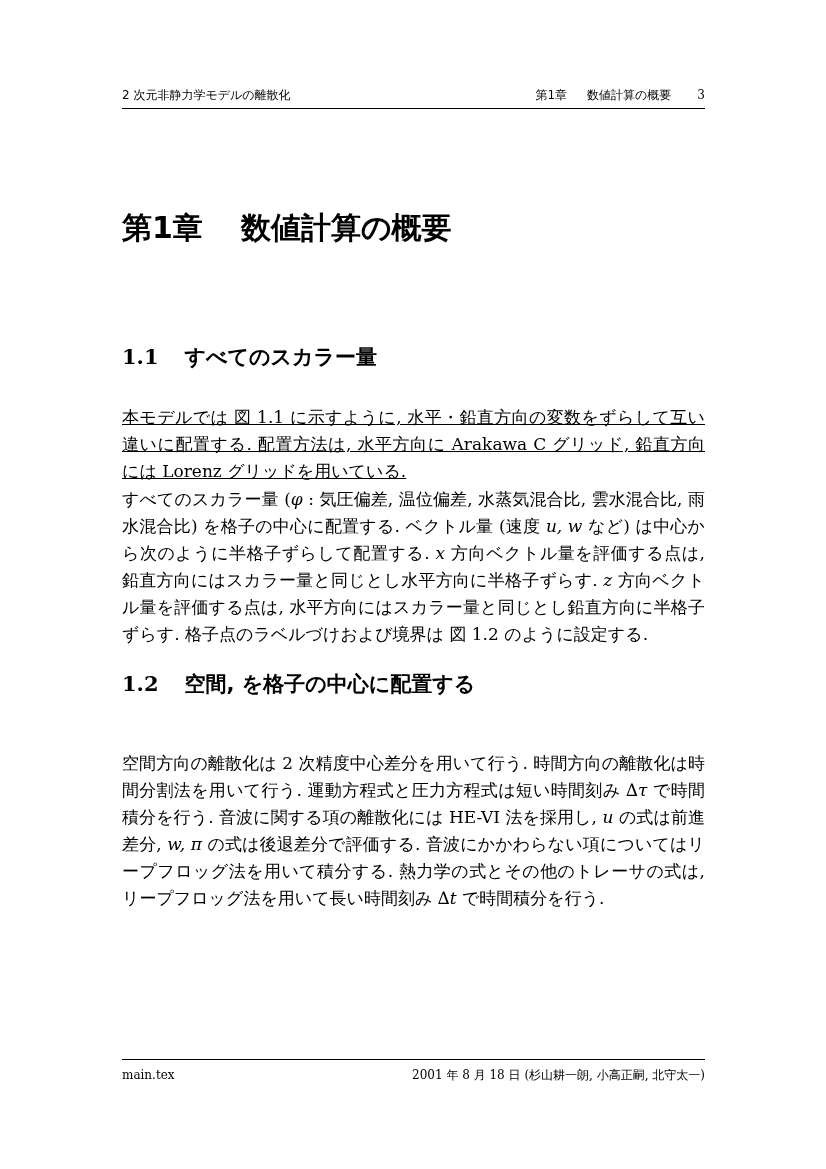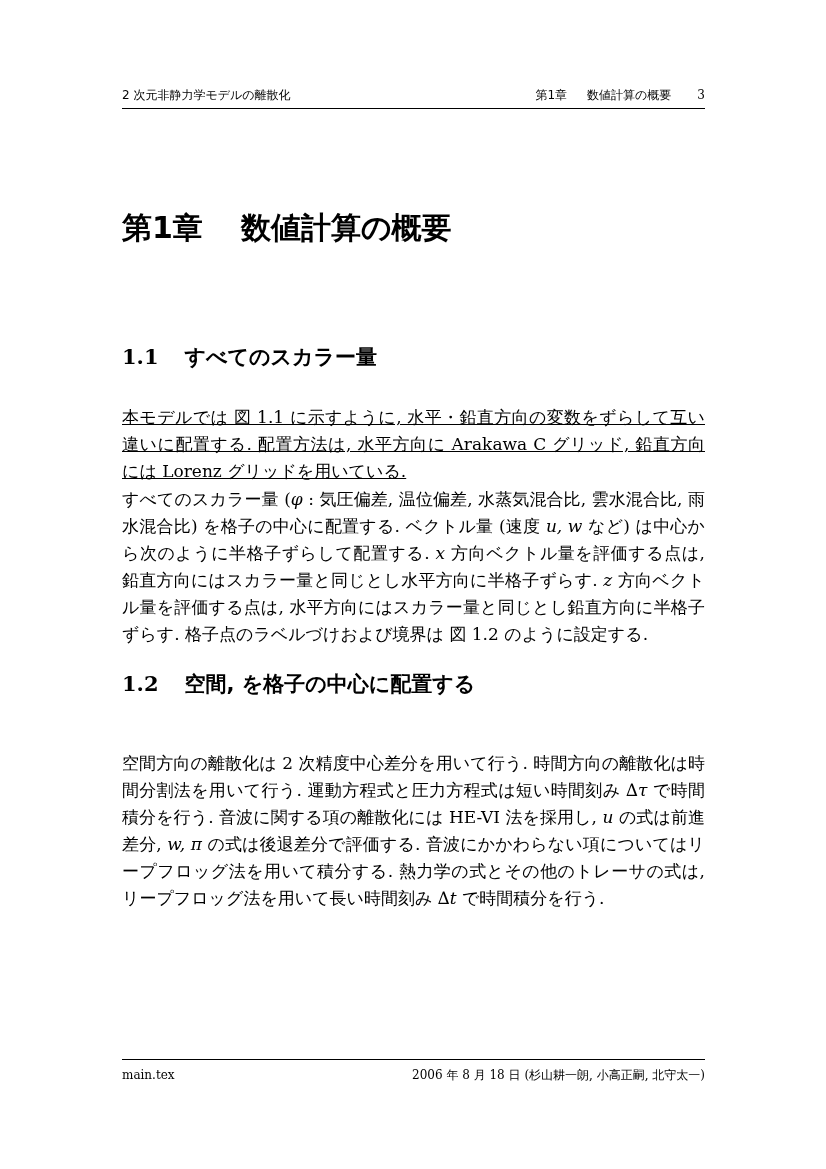--- a/index.html
+++ b/index.html
@@ -125,16 +125,16 @@
 
   <div class="abs section-heading sec-1-2">
     <span class="sec-number">1.2</span><span class="sec-text">空間, を格子の中心に配置する</span>
   </div>
 
   <div class="abs para para-3"><span>空間方向の離散化は 2 次精度中心差分を用いて行う. 時間方向の離散化は時間分割法を用いて行う. 運動方程式と圧力方程式は短い時間刻み </span><span class="math">∆τ</span><span> で時間積分を行う. 音波に関する項の離散化には HE-VI 法を採用し, </span><span class="math">u</span><span> の式は前進差分, </span><span class="math">w, π</span><span> の式は後退差分で評価する. 音波にかかわらない項についてはリープフロッグ法を用いて積分する. 熱力学の式とその他のトレーサの式は, リープフロッグ法を用いて長い時間刻み </span><span class="math">∆t</span><span> で時間積分を行う.</span></div>
 
   <div class="abs footer-rule"></div>
   <div class="abs page-footer">
     <span>main.tex</span>
-    <span>2006 年 8 月 18 日 (杉山耕一朗, 小高正嗣, 北守太一)</span>
+    <span>2001 年 8 月 18 日 (杉山耕一朗, 小高正嗣, 北守太一)</span>
   </div>
 
 </div>
 
 </body></html>

